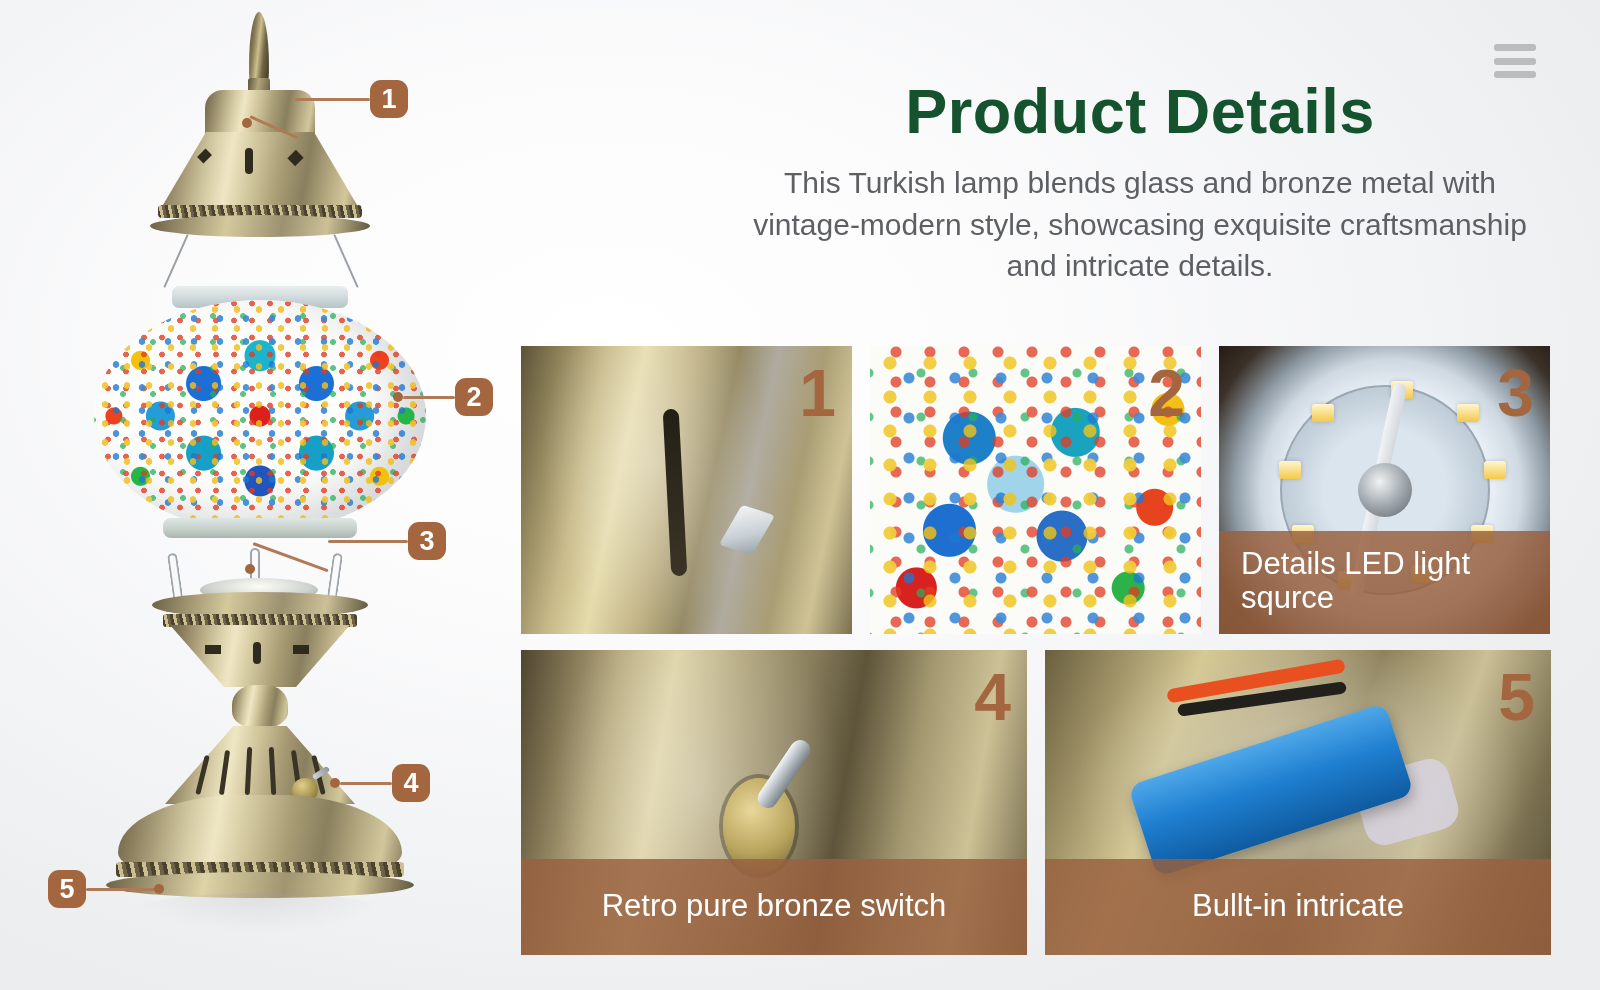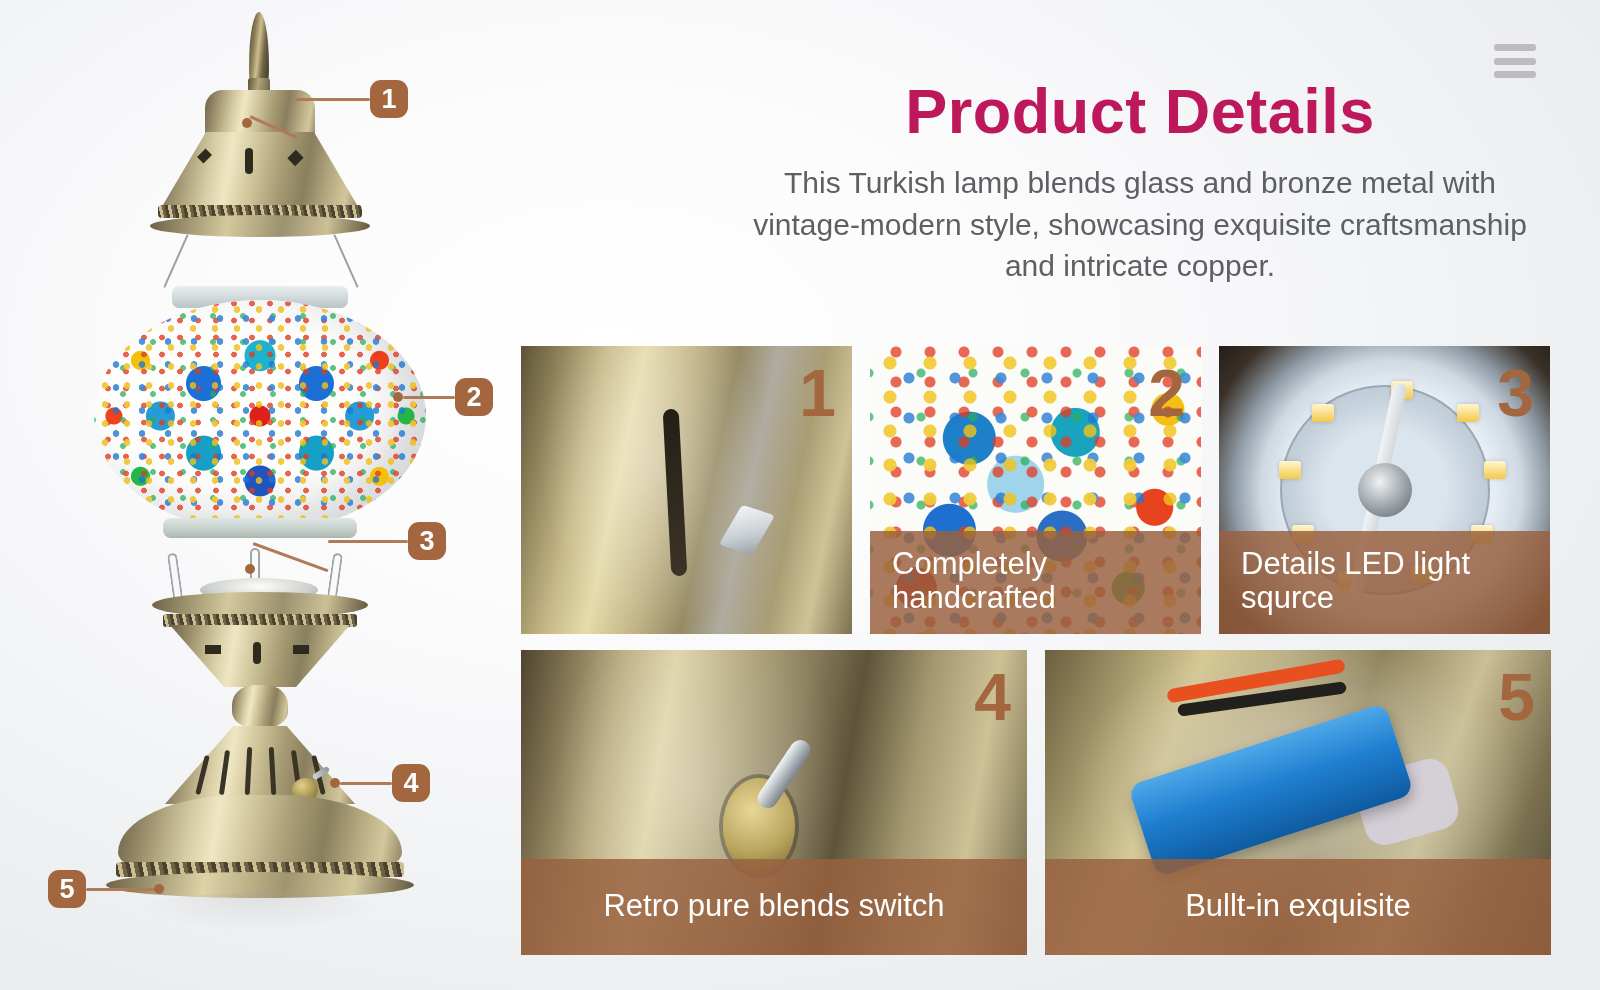--- a/index.html
+++ b/index.html
@@ -18,21 +18,21 @@
     position:absolute; top:44px; left:1494px;
     width:42px; height:34px;
     display:flex; flex-direction:column; justify-content:space-between;
     cursor:pointer;
   }
   .hamburger span{ display:block; height:7px; border-radius:3px; background:#bcbcbe; }
 
   
   .head-wrap{ position:absolute; left:700px; top:78px; width:880px; text-align:center; }
   .page-title{
-    font-size:63px; font-weight:bold; color:#be185d; letter-spacing:.5px;
+    font-size:63px; font-weight:bold; color:#14532d; letter-spacing:.5px;
     line-height:1.05; white-space:nowrap;
   }
   .page-desc{
     margin-top:18px; font-size:30px; line-height:1.38; color:#5d5f63;
     font-weight:400; padding:0 48px;
   }
 
   
   .lamp-stage{ position:absolute; left:0; top:0; width:500px; height:990px; }
 
@@ -394,21 +394,21 @@
 <body>
 
 <div class="hamburger">
   <span></span>
   <span></span>
   <span></span>
 </div>
 
 <div class="head-wrap">
   <div class="page-title">Product Details</div>
-  <div class="page-desc">This Turkish lamp blends glass and bronze metal with vintage-modern style, showcasing exquisite craftsmanship and intricate copper.</div>
+  <div class="page-desc">This Turkish lamp blends glass and bronze metal with vintage-modern style, showcasing exquisite craftsmanship and intricate details.</div>
 </div>
 
 <div class="lamp-stage">
 
   <div class="finial"></div>
   <div class="finial-neck"></div>
 
   <div class="cap-body metal"></div>
   <div class="cap-cone metal"></div>
   <div class="cap-slot s1"></div>
@@ -490,21 +490,20 @@
     <div class="card c-top">
       <div class="photo ph-bronze">
         <div class="ph-diamond"></div>
       </div>
       <div class="card-num">1</div>
     </div>
 
     <div class="card c-top">
       <div class="photo ph-mosaic"></div>
       <div class="card-num">2</div>
-      <div class="card-label">Completely handcrafted</div>
     </div>
 
     <div class="card c-top">
       <div class="photo ph-led">
         <div class="led-ring"></div>
         <div class="chip" style="left:52%;top:12%"></div>
         <div class="chip" style="left:72%;top:20%"></div>
         <div class="chip" style="left:80%;top:40%"></div>
         <div class="chip" style="left:76%;top:62%"></div>
         <div class="chip" style="left:58%;top:76%"></div>
@@ -522,28 +521,28 @@
   </div>
 
   <div class="row row-2">
 
     <div class="card c-bot">
       <div class="photo ph-switch">
         <div class="knob"></div>
         <div class="lever"></div>
       </div>
       <div class="card-num">4</div>
-      <div class="card-label">Retro pure blends switch</div>
+      <div class="card-label">Retro pure bronze switch</div>
     </div>
 
     <div class="card c-bot">
       <div class="photo ph-batt">
         <div class="lead-red"></div>
         <div class="lead-blk"></div>
         <div class="holder"></div>
         <div class="cell"></div>
       </div>
       <div class="card-num">5</div>
-      <div class="card-label">Bullt-in exquisite</div>
+      <div class="card-label">Bullt-in intricate</div>
     </div>
 
   </div>
 </div>
 
 </body></html>

